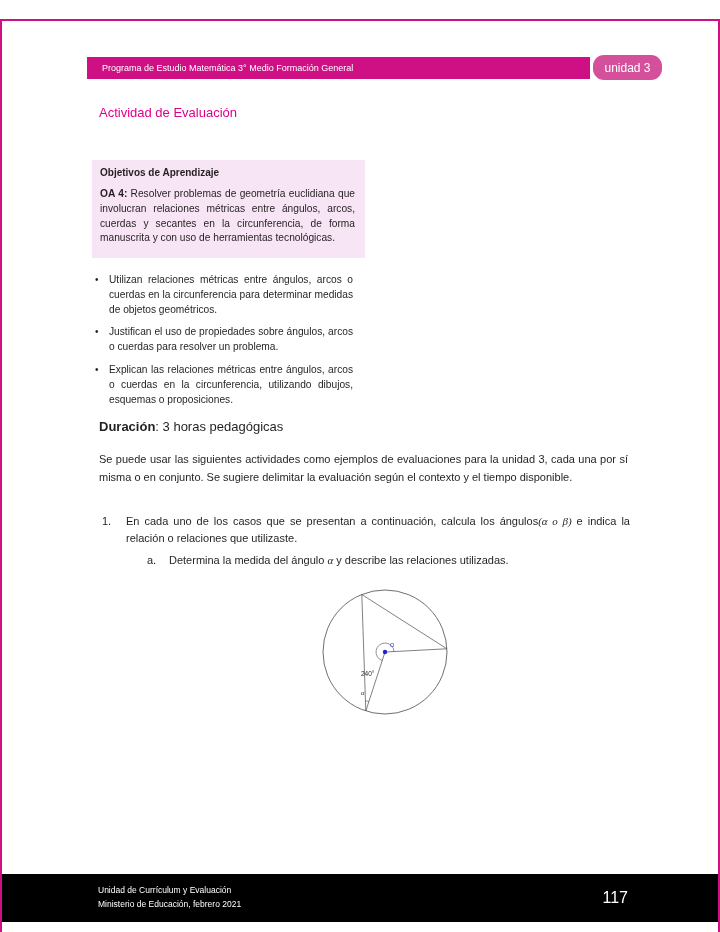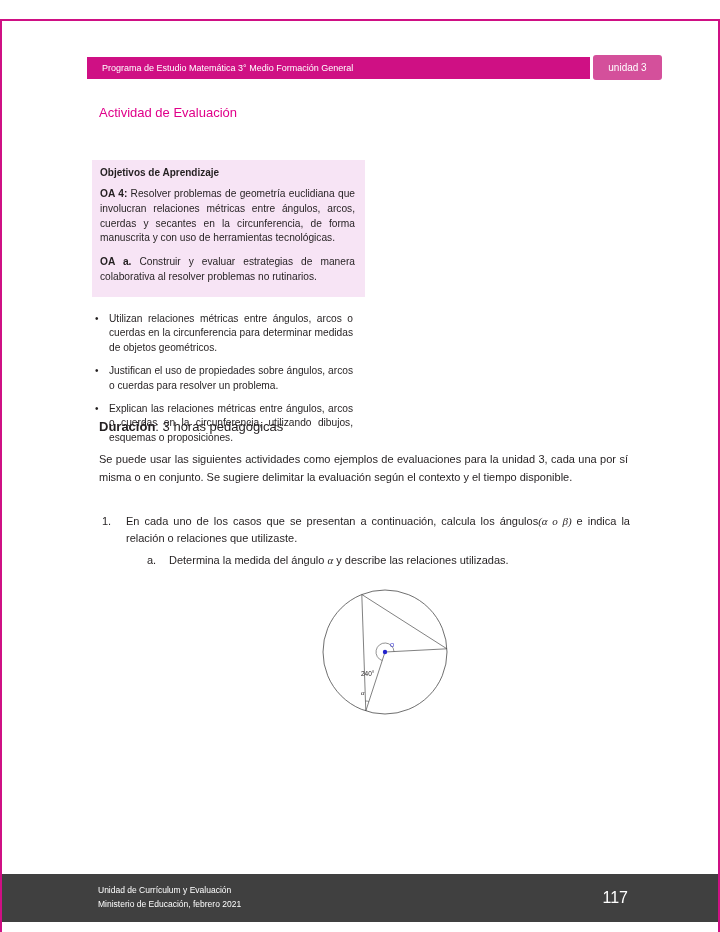--- a/index.html
+++ b/index.html
@@ -18,22 +18,22 @@
     position:absolute; left:85px; top:36px;
     width:503px; height:22px;
     background:#cf1084; color:#ffffff;
     font-size:9px;
     display:flex; align-items:center;
     padding-left:15px;
   }
   .unit-badge {
     position:absolute; left:591px; top:34px;
     width:69px; height:25px;
-    background:#d4509b; border-radius:3px;
-    color:#ffffff; font-size:10px;
+    background:#d4509b; border-radius:11px;
+    color:#ffffff; font-size:12px;
     display:flex; align-items:center; justify-content:center;
   }
   .doc-title {
     position:absolute; left:97px; top:84px;
     color:#e0018a; font-weight:normal; font-size:13px;
   }
   .eval-table {
     position:absolute; left:90px; top:139px;
     width:541px; display:flex; gap:5px;
     font-size:10.2px;
@@ -97,21 +97,21 @@
   .figure .shape { fill:none; stroke:#4a4a4a; stroke-width:0.8; }
   .figure line { stroke:#4a4a4a; stroke-width:0.7; }
   .figure .arc { fill:none; stroke:#4a4a4a; stroke-width:0.6; }
   .figure .center-dot { fill:#2222cc; }
   .figure .lbl { font-size:6.5px; fill:#231f20; font-family:"Liberation Sans", sans-serif; }
   .figure .lbl-o { font-size:5.5px; fill:#2222cc; font-family:"Liberation Sans", sans-serif; }
   .figure .math-lbl { font-family:"Liberation Serif", serif; font-style:italic; }
   .footer {
     position:absolute; left:0; top:853px;
     width:716px; height:48px;
-    background:#404040; color:#ffffff;
+    background:#000000; color:#ffffff;
     display:flex; align-items:center; justify-content:space-between;
     padding-left:96px; padding-right:90px;
   }
   .footer-left { font-size:8.5px; line-height:1.6; }
   .page-number { font-size:16px;text-align:center; }
 </style>
 </head>
 <body>
 
 <div class="page">
@@ -122,21 +122,20 @@
   <div class="unit-badge">
     <span>unidad 3</span>
   </div>
 
   <h1 class="doc-title">Actividad de Evaluación</h1>
 
   <div class="eval-table">
     <div class="col-left">
       <div class="col-header">Objetivos de Aprendizaje</div>
       <p class="obj"><b>OA 4:</b><span> Resolver problemas de geometría euclidiana que involucran relaciones métricas entre ángulos, arcos, cuerdas y secantes en la circunferencia, de forma manuscrita y con uso de herramientas tecnológicas.</span></p>
-      <p class="obj"><b>OA a.</b><span> Construir y evaluar estrategias de manera colaborativa al resolver problemas no rutinarios.</span></p>
     </div>
     <div class="col-right">
       <ul class="indicators-list">
         <li>
           <span class="bullet">•</span>
           <span class="li-text">Utilizan relaciones métricas entre ángulos, arcos o cuerdas en la circunferencia para determinar medidas de objetos geométricos.</span>
         </li>
         <li>
           <span class="bullet">•</span>
           <span class="li-text">Justifican el uso de propiedades sobre ángulos, arcos o cuerdas para resolver un problema.</span>

